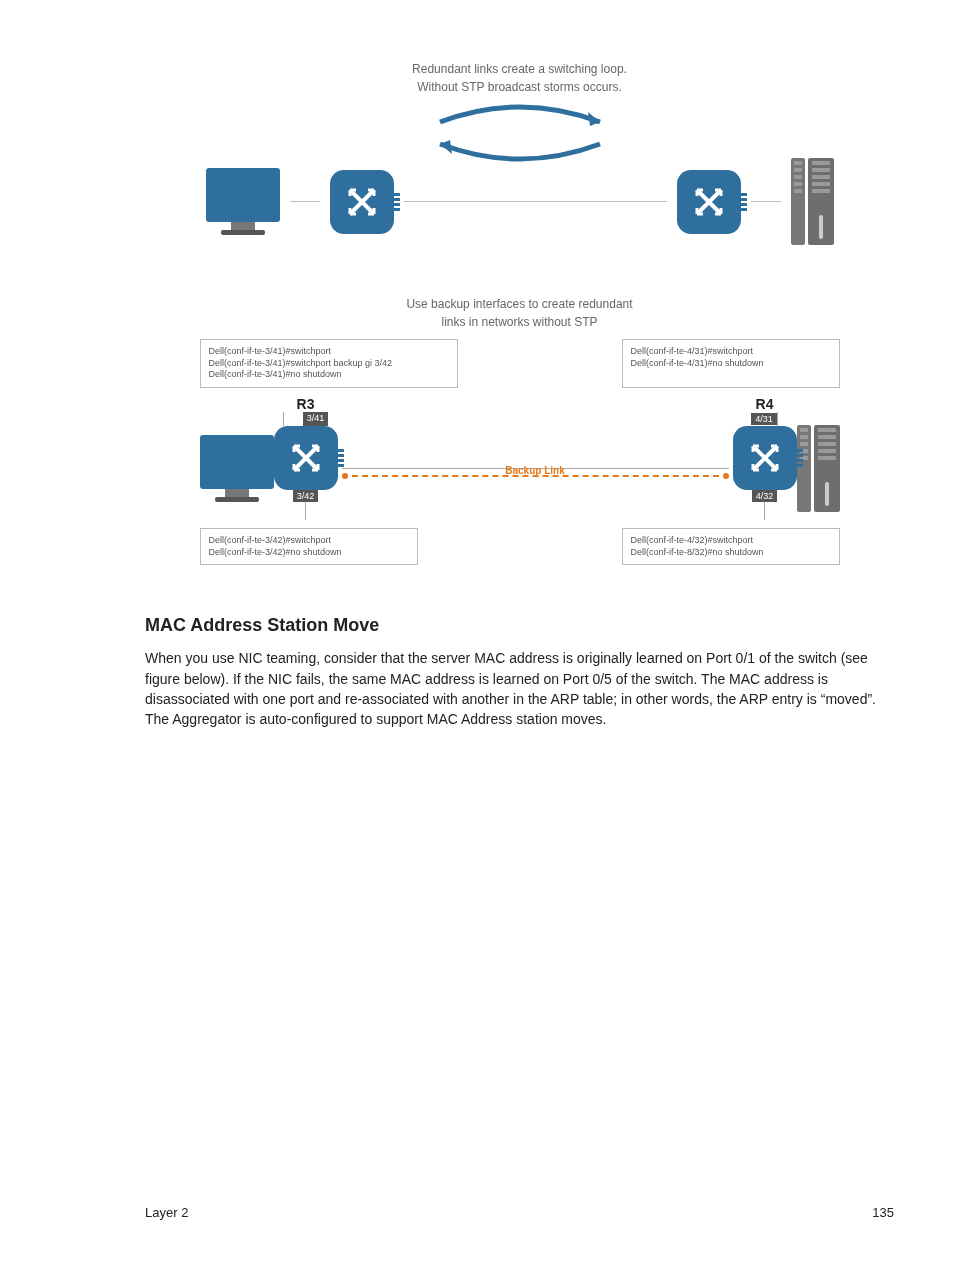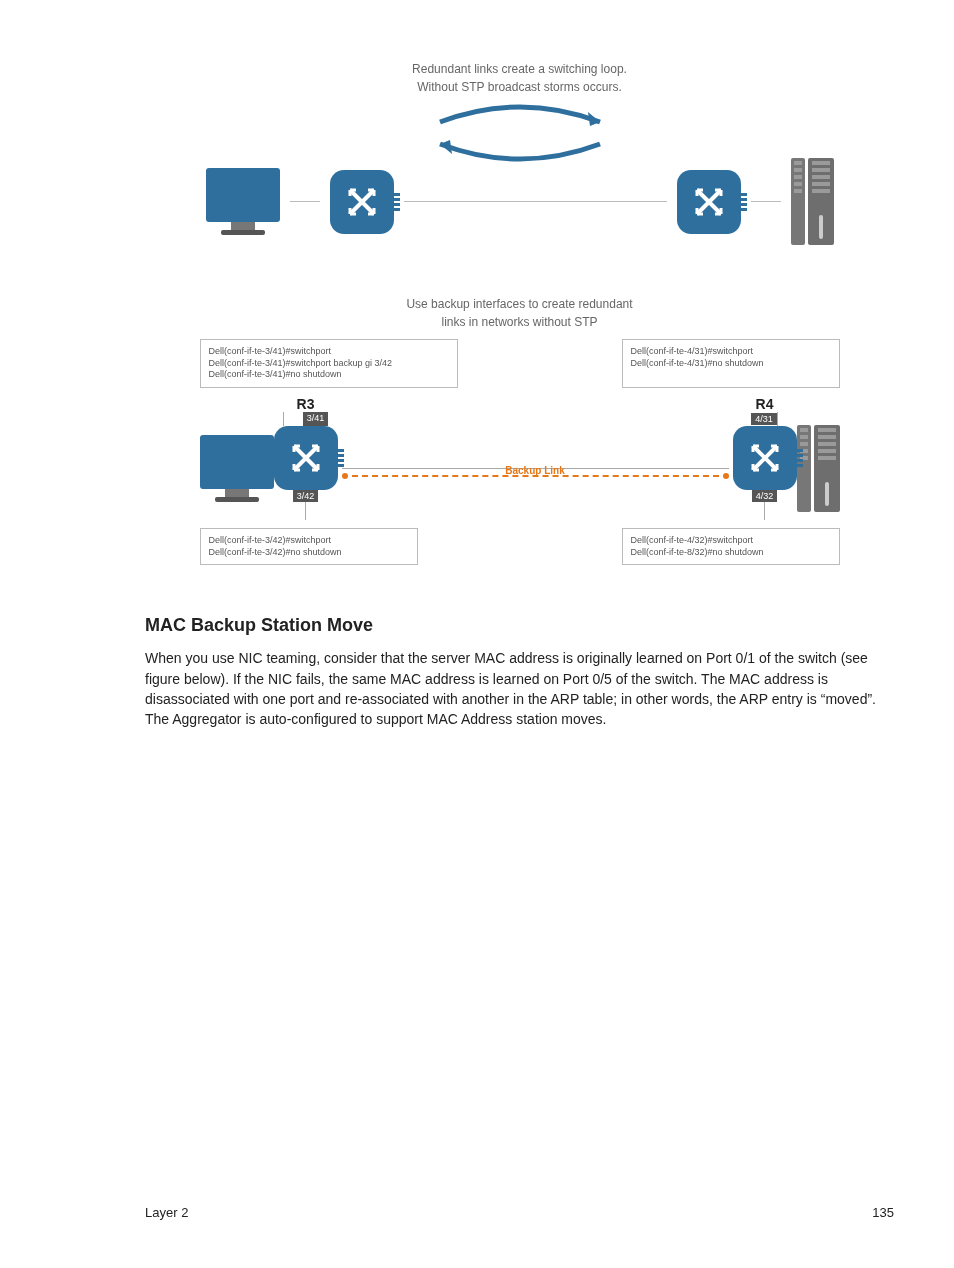--- a/index.html
+++ b/index.html
@@ -209,21 +209,21 @@
     <div class="conf-row">
       <div class="conf-box" style="white-space:pre-line;width:200px">Dell(conf-if-te-3/42)#switchport
 Dell(conf-if-te-3/42)#no shutdown</div>
       <div class="conf-box" style="white-space:pre-line;width:200px">Dell(conf-if-te-4/32)#switchport
 Dell(conf-if-te-8/32)#no shutdown</div>
     </div>
 
   </div>
 
 
-  <h2>MAC Backup Station Move</h2>
+  <h2>MAC Address Station Move</h2>
 
   <div class="body-text">When you use NIC teaming, consider that the server MAC address is originally learned on Port 0/1 of the switch (see figure below). If the NIC fails, the same MAC address is learned on Port 0/5 of the switch. The MAC address is disassociated with one port and re-associated with another in the ARP table; in other words, the ARP entry is “moved”. The Aggregator is auto-configured to support MAC Address station moves.</div>
 
   <div class="footer">
     <span>Layer 2</span>
     <span>135</span>
   </div>
 </div>
 
 </body></html>

